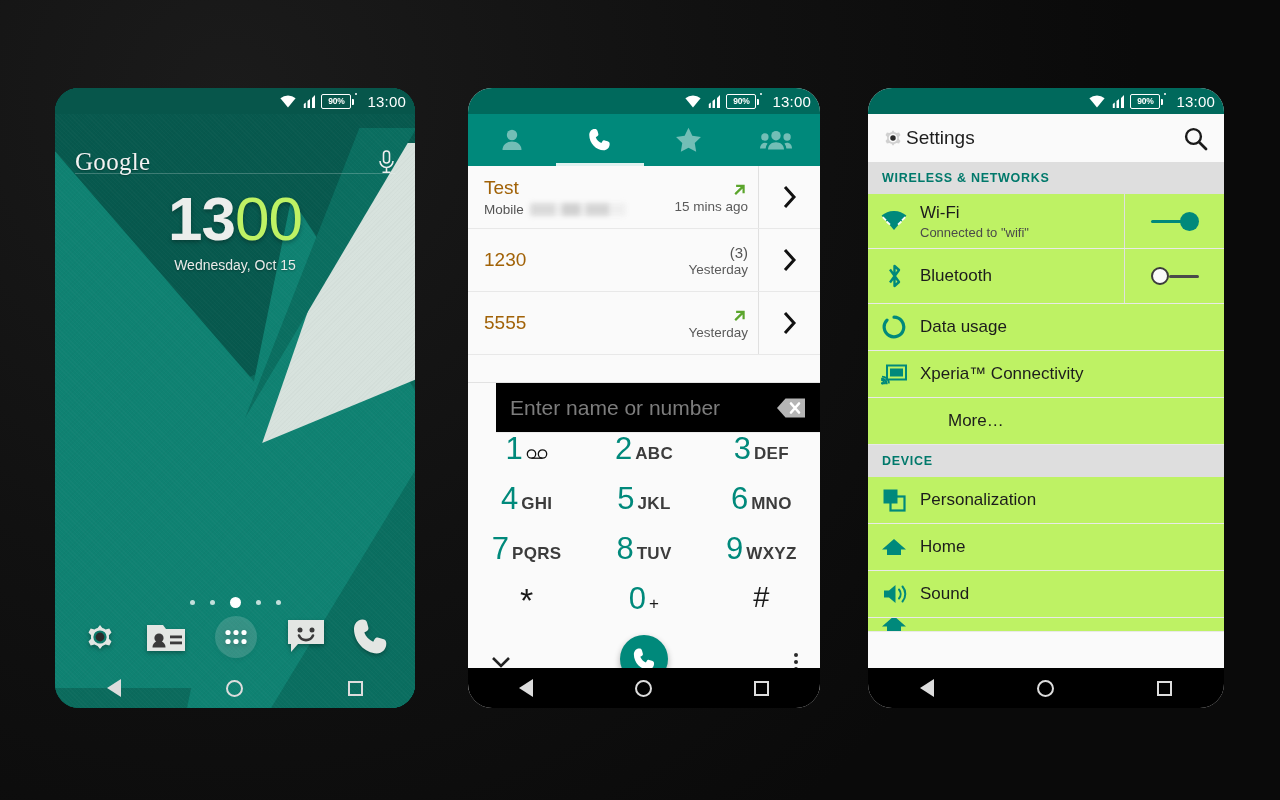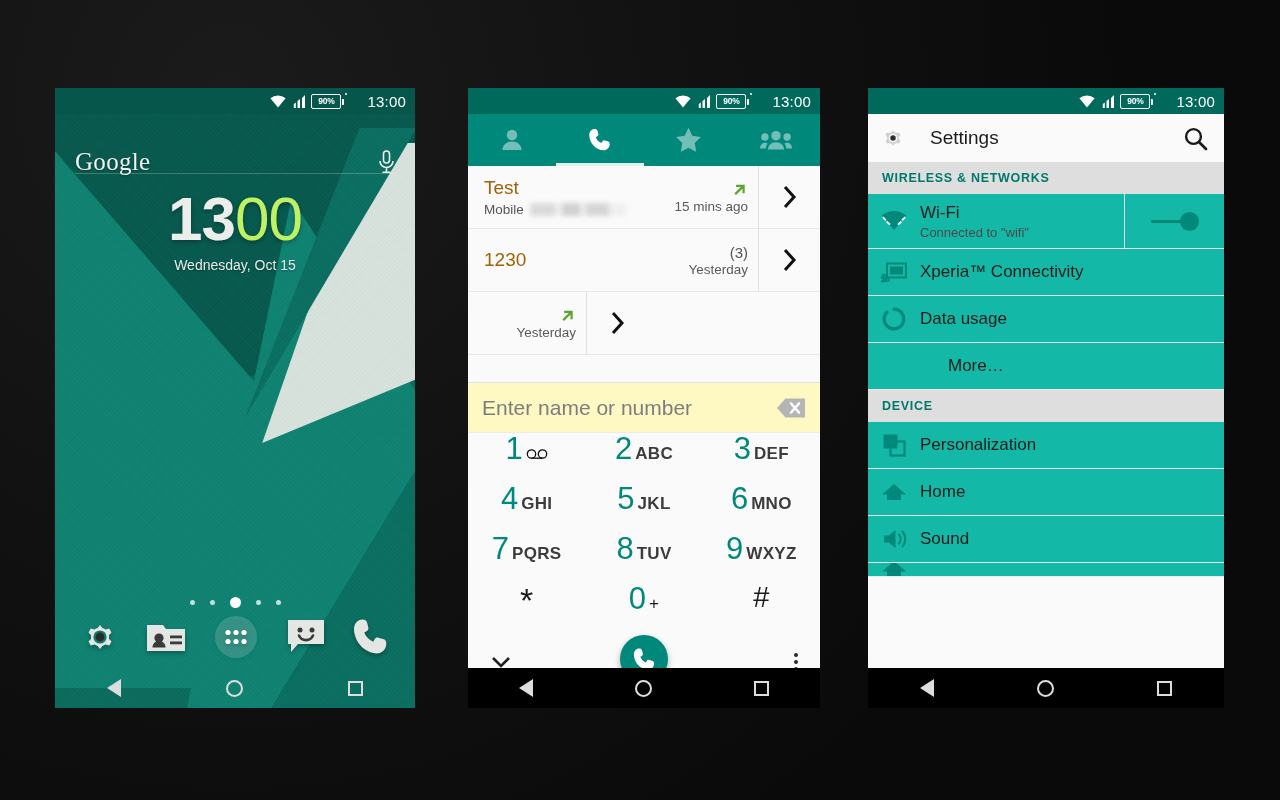--- a/index.html
+++ b/index.html
@@ -11,30 +11,30 @@
   }
   #stage {
     position: relative;
     width: 1280px; height: 800px;
     background:
       radial-gradient(circle at 18% 12%, #1b1b1b 0%, #111 38%, #0a0a0a 72%),
       repeating-linear-gradient(42deg, rgba(255,255,255,.012) 0 2px, rgba(0,0,0,0) 2px 5px),
       repeating-linear-gradient(-37deg, rgba(255,255,255,.010) 0 3px, rgba(0,0,0,0) 3px 7px),
       #0b0b0b;
   }
-  .phone { position: absolute; overflow: hidden; background: #fafafa; }
+  .phone { position: absolute; overflow: hidden; background: #fafafa; border-radius: 24px; }
 
   
   .statusbar {
     height: 26px; background: #00695c;
     display: flex; align-items: center; justify-content: flex-end;
     padding-right: 9px; gap: 5px;
     color: #ffffff;
   }
-  .sb-clock { font-size: 15px; letter-spacing: .2px; margin-left: 21px; }
+  .sb-clock { font-size: 15px; letter-spacing: .2px; margin-left: 11px; }
   .batt {
     position: relative; width: 30px; height: 15px;
     border: 1.6px solid #fff; border-radius: 2px;
     display: flex; align-items: center; justify-content: center;
     font-size: 8.5px; font-weight: bold; letter-spacing: -.2px;
   }
   .batt:after {
     content: ""; position: absolute; right: -4px; top: 4px;
     width: 2.5px; height: 6px; background: #fff; border-radius: 0 1px 1px 0;
   }
@@ -103,21 +103,21 @@
     background: linear-gradient(90deg,#d9d9d9 0 26%, #eee 26% 33%, #cfcfcf 33% 52%, #ececec 52% 58%, #d4d4d4 58% 82%, #efefef 82% 100%);
     filter: blur(2.6px); opacity: .95; }
   .log-right { width: 118px; display: flex; flex-direction: column;
     align-items: flex-end; justify-content: center; padding-right: 10px; gap: 1px; }
   .log-when { font-size: 13.5px; color: #5a5a5a; }
   .log-count { font-size: 15px; color: #555; }
   .log-chev { width: 62px; display: flex; align-items: center; justify-content: center;
     border-left: 1px solid #e0e0e0; }
   .log-pad { height: 28px; background: #fafafa; border-bottom: 1px solid #e2e2e2; }
   .dialinput { height: 50px; display: flex; align-items: center; justify-content: space-between;
-    padding: 0 14px 0 14px; background: #fef9c3; border-bottom: 1px solid #ececec; }
+    padding: 0 14px 0 14px; background: #000000; border-bottom: 1px solid #ececec; margin-left: 28px; }
   .dialinput span.ph { font-size: 21px; color: #7d7d7d; }
   .keypad { background: #fafafa; }
   .krow { display: flex; }
   .key { flex: 1; height: 50px; display: flex; align-items: baseline; justify-content: center; gap: 3px; }
   .kd { font-size: 31px; color: #00897b; line-height: 1; }
   .kd.dark { color: #1a1a1a; font-size: 29px; }
   .kl { font-size: 17px; color: #3c3c3c; font-weight: bold; letter-spacing: .3px; }
   .kl.plus { font-size: 17px; font-weight: normal; color: #1a1a1a; }
   .actionrow { height: 58px; display: flex; align-items: center; justify-content: space-between;
     padding: 0 22px; background: #fafafa; position: relative; }
@@ -125,25 +125,25 @@
     width: 48px; height: 48px; border-radius: 50%; background: #00897b;
     display: flex; align-items: center; justify-content: center;
     box-shadow: 0 3px 6px rgba(0,0,0,.3); }
   .kebab { display: flex; flex-direction: column; gap: 3px; }
   .kebab i { width: 4px; height: 4px; border-radius: 50%; background: #2a2a2a; display: block; }
 
   
   #settings { left: 868px; top: 88px; width: 356px; height: 620px; }
   .set-header { height: 48px; background: #fafafa; display: flex; align-items: center;
     justify-content: space-between; padding: 0 16px 0 12px; }
-  .set-title-wrap { display: flex; align-items: center; gap: 24px; }
+  .set-title-wrap { display: flex; align-items: center; gap: 0; }
   .set-title { font-size: 19px; color: #1c1c1c; }
   .sec-head { height: 32px; background: #dedede; display: flex; align-items: center;
     padding-left: 14px; font-size: 12.5px; font-weight: bold; color: #00796b; letter-spacing: .7px; }
-  .srow { height: 47px; background: #14b8a6; display: flex; align-items: center;
+  .srow { height: 47px; background: #bef264; display: flex; align-items: center;
     border-bottom: 1px solid #e9e9e9; position: relative; }
   .srow.tall { height: 55px; }
   .s-ico { width: 52px; display: flex; align-items: center; justify-content: center; }
   .s-txt { flex: 1; display: flex; flex-direction: column; justify-content: center; }
   .s-label { font-size: 17px; color: #1c1c1c; }
   .s-sub { font-size: 13px; color: #4a4a4a; margin-top: 2px; }
   .s-toggle { width: 100px; display: flex; align-items: center; justify-content: center;
     border-left: 1px solid #e0e0e0; align-self: stretch; }
   .tg { position: relative; width: 48px; height: 20px; display: flex; align-items: center; }
   .tg .bar { position: absolute; height: 3px; border-radius: 2px; }
@@ -328,20 +328,23 @@
           <span class="log-when">Yesterday</span>
         </div>
         <div class="log-chev">
           <svg width="15" height="24" viewBox="0 0 15 24">
               <path d="M3 2l9 10-9 10" fill="none" stroke="#111" stroke-width="3"></path>
             </svg>
         </div>
       </div>
 
       <div class="logrow">
+        <div class="log-main">
+          <span class="log-name">5555</span>
+        </div>
         <div class="log-right">
           <svg width="17" height="17" viewBox="0 0 17 17">
               <path d="M5 12.4 11.8 5.6M6.2 4.8h6.4v6.4" fill="none" stroke="#5ba52c" stroke-width="2.2" stroke-linecap="square"></path>
             </svg>
           <span class="log-when">Yesterday</span>
         </div>
         <div class="log-chev">
           <svg width="15" height="24" viewBox="0 0 15 24">
               <path d="M3 2l9 10-9 10" fill="none" stroke="#111" stroke-width="3"></path>
             </svg>
@@ -487,47 +490,63 @@
         <span class="s-sub">Connected to "wifi"</span>
       </span>
       <span class="s-toggle">
         <span class="tg on">
             <i class="bar"></i>
             <i class="knob"></i>
           </span>
       </span>
     </div>
 
+    <div class="srow tall">
+      <span class="s-ico">
+        <svg width="17" height="26" viewBox="0 0 17 26">
+            <path d="M4 6.5 13 19 8.5 23V3l4.5 4L4 19.5" fill="none" stroke="#00897b" stroke-width="2.4" stroke-linejoin="round"></path>
+          </svg>
+      </span>
+      <span class="s-txt">
+        <span class="s-label">Bluetooth</span>
+      </span>
+      <span class="s-toggle">
+        <span class="tg off">
+            <i class="bar"></i>
+            <i class="knob"></i>
+          </span>
+      </span>
+    </div>
+
+    <div class="srow">
+      <span class="s-ico">
+        <svg width="24" height="24" viewBox="0 0 24 24">
+            <path d="M12 2.2a9.8 9.8 0 1 1-7 2.9" fill="none" stroke="#00897b" stroke-width="3.2" stroke-linecap="round"></path>
+          </svg>
+      </span>
+      <span class="s-txt">
+        <span class="s-label">Data usage</span>
+      </span>
+    </div>
 
     <div class="srow">
       <span class="s-ico">
         <svg width="26" height="21" viewBox="0 0 26 21">
           <rect x="6" y="1.5" width="19" height="14" fill="none" stroke="#00897b" stroke-width="2"></rect>
           <rect x="9" y="4.5" width="13" height="8" fill="#00897b"></rect>
           <path d="M1 19.5a5.5 5.5 0 0 0-0-0M1 19.5h2.2A3.2 3.2 0 0 0 1 16.3v-1.6a4.8 4.8 0 0 1 4.8 4.8H4.2" fill="none" stroke="#00897b" stroke-width="1.7"></path>
           <circle cx="1.3" cy="19.2" r="1.3" fill="#00897b"></circle>
           <path d="M1 15.6a4 4 0 0 1 4 4M1 12.6a7 7 0 0 1 7 7" fill="none" stroke="#00897b" stroke-width="1.6"></path>
         </svg>
       </span>
       <span class="s-txt">
         <span class="s-label">Xperia™ Connectivity</span>
       </span>
     </div>
 
-    <div class="srow">
-      <span class="s-ico">
-        <svg width="24" height="24" viewBox="0 0 24 24">
-            <path d="M12 2.2a9.8 9.8 0 1 1-7 2.9" fill="none" stroke="#00897b" stroke-width="3.2" stroke-linecap="round"></path>
-          </svg>
-      </span>
-      <span class="s-txt">
-        <span class="s-label">Data usage</span>
-      </span>
-    </div>
-
     <div class="srow noico">
       <span class="s-txt">
         <span class="s-label">More…</span>
       </span>
     </div>
 
     <div class="sec-head">DEVICE</div>
 
     <div class="srow">
       <span class="s-ico">

